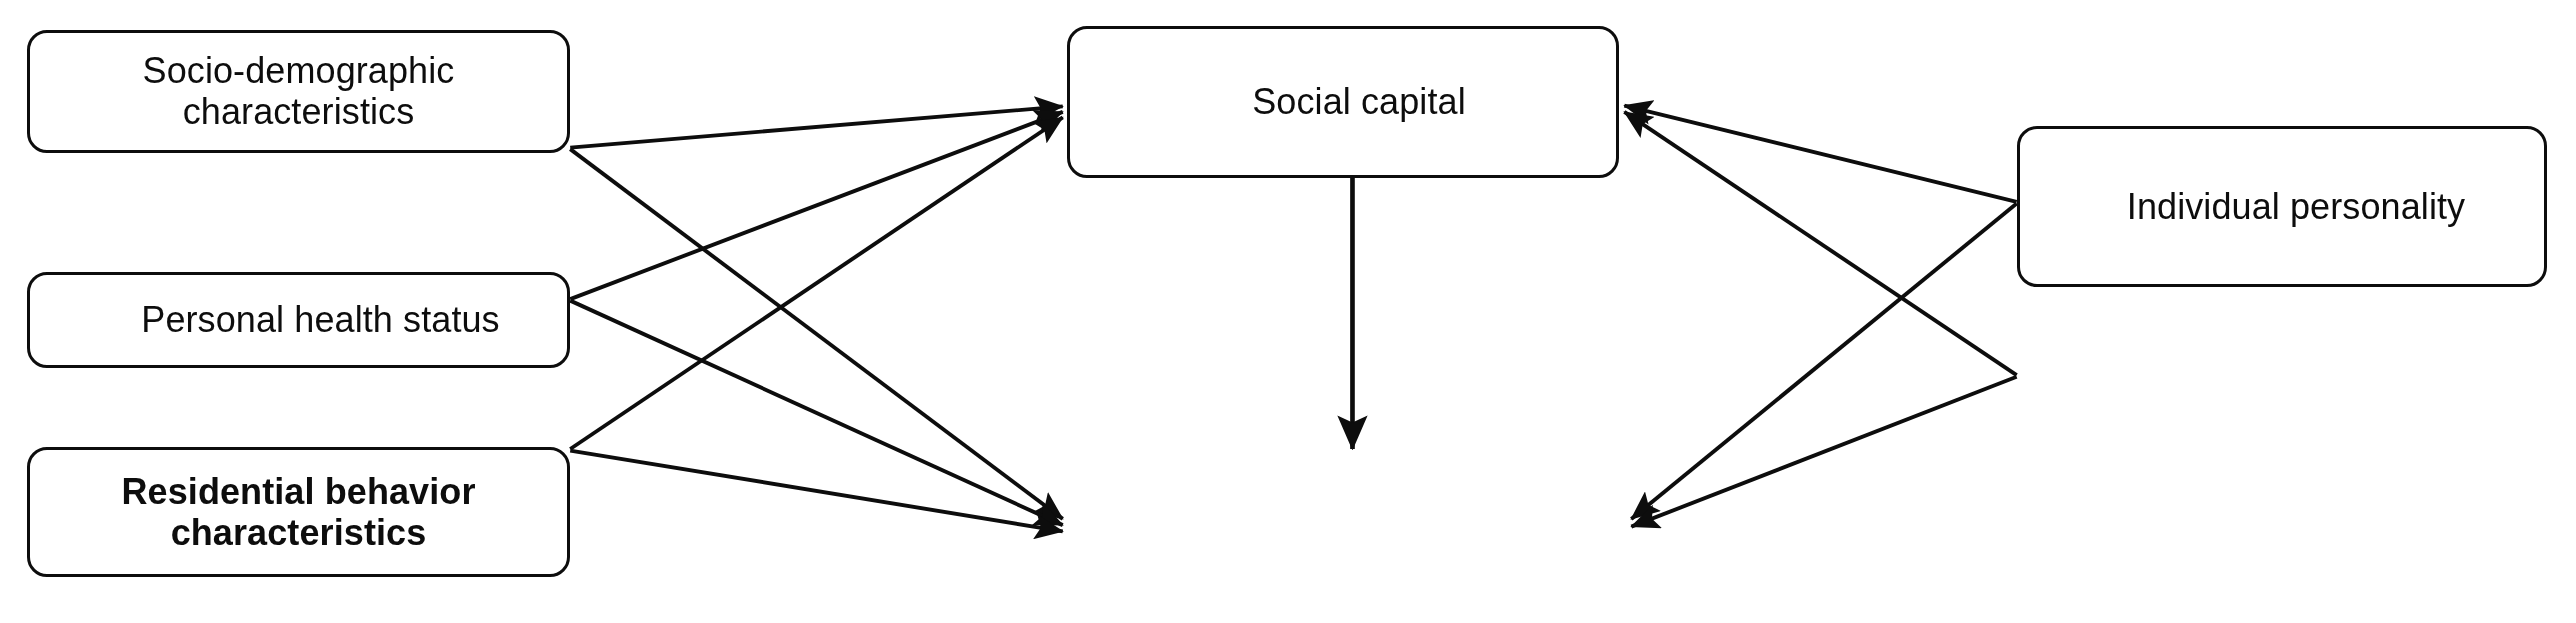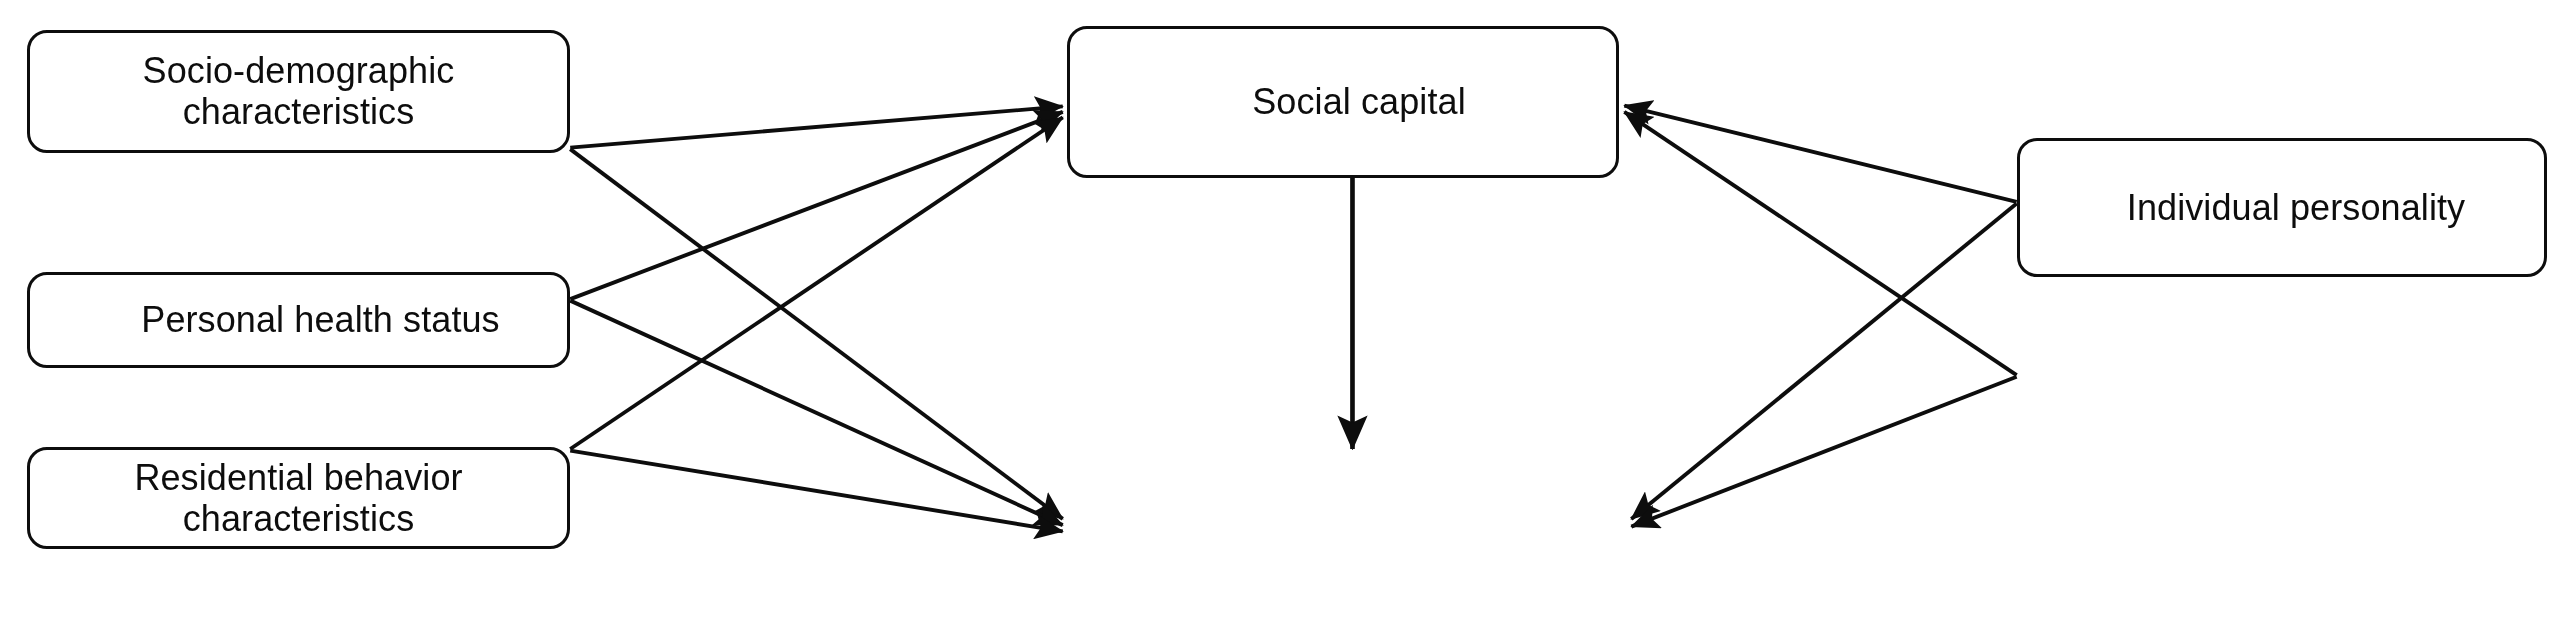--- a/index.html
+++ b/index.html
@@ -42,26 +42,26 @@
     font-size: 36px;
     line-height: 1.14;
     color: #0d0d0d;
     letter-spacing: 0.1px;
     white-space: pre-line;
     padding: 0 11px;
   }
   
   #node-socio-demographic { left: 27px;   top: 29.5px;  width: 543px; height: 123px; }
   #node-personal-health   { left: 27px;   top: 272px; width: 543px; height: 96px; padding-left: 44px; }
-  #node-residential       { left: 27px;   top: 447px; width: 543px; height: 102px; }
+  #node-residential       { left: 27px;   top: 447px; width: 543px; height: 130px; font-weight: bold; }
   
   #node-social-capital    { left: 1067px; top: 26px;  width: 552px; height: 152px; padding-left: 32px; }
   #node-stress-level      { left: 1067px; top: 453px; width: 559px; height: 153px; }
   
-  #node-individual-personality { left: 2017px; top: 138px; width: 530px; height: 139px; padding-left: 28px; }
+  #node-individual-personality { left: 2017px; top: 126px; width: 530px; height: 161px; padding-left: 28px; }
   #node-physical-environments  { left: 2017px; top: 301px; width: 530px; height: 152px; }
 </style>
 </head>
 <body>
 
 <div id="diagram-root">
 
   <svg id="edge-layer" viewBox="0 0 3314 802" width="2576" height="623" xmlns="http://www.w3.org/2000/svg">
     <defs>
       <marker id="arrowhead" markerWidth="7.5" markerHeight="6.5" refX="7.2" refY="3.25" orient="auto" markerUnits="strokeWidth">

